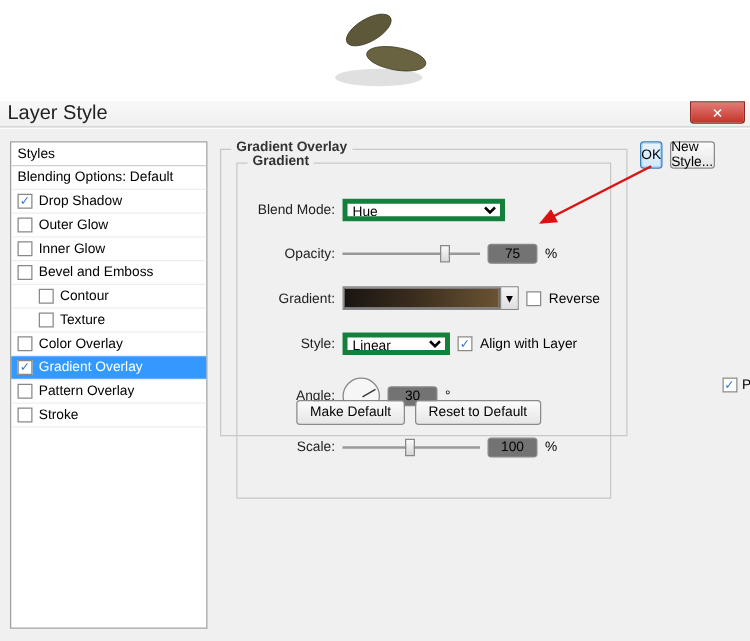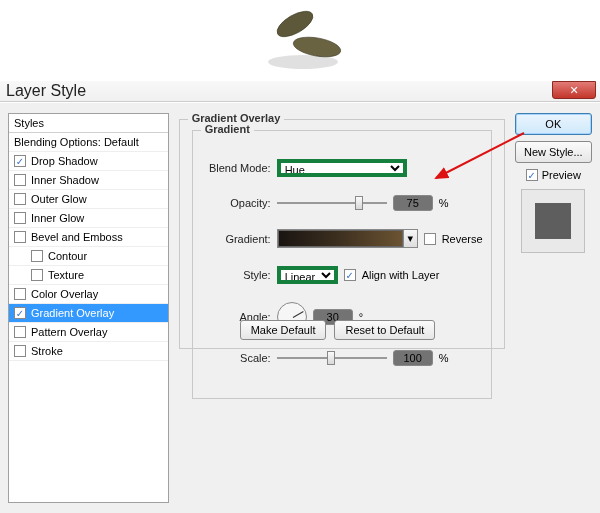--- a/index.html
+++ b/index.html
@@ -29,21 +29,21 @@
 .slider .track{height:2px;background:#999;position:absolute;top:6px;left:0;right:0}
 .slider .thumb{width:8px;height:14px;background:linear-gradient(#fafafa,#d8d8d8);border:1px solid #888;position:absolute;top:0}
 .numbox{width:40px;height:16px;border:1px solid #888;border-radius:3px;background:#737373;text-align:center;display:inline-flex;align-items:center;justify-content:center}
 .color-swatch{width:125px;height:17px;border:1px solid #666;background:linear-gradient(90deg,#1a1512 0%,#3a2d1e 45%,#6b5332 100%)}
 .swatch-btn{display:flex;border:1px solid #888}
 .swatch-btn .arrow{width:14px;background:linear-gradient(#f6f6f6,#dedede);display:flex;align-items:center;justify-content:center;border-left:1px solid #888}
 .angle-dial{width:30px;height:30px;border:1px solid #888;border-radius:50%;background:#f6f6f6;position:relative}
 .angle-dial .needle{position:absolute;width:12px;height:1px;background:#333;left:15px;top:14px;transform-origin:left center;transform:rotate(-30deg)}
 .btn{height:20px;padding:0 10px;border:1px solid #8a8a8a;border-radius:3px;background:linear-gradient(#fbfbfb,#e6e6e6);display:inline-flex;align-items:center;justify-content:center;cursor:default}
 .btn-row{display:flex;gap:8px;position:absolute;bottom:8px;left:60px}
-.rightcol{width:80px;display:flex;flex-direction:column;gap:6px;align-items:stretch}
+.rightcol{width:80px;display:flex;flex-direction:row;gap:6px;align-items:stretch}
 .rbtn{height:22px;border:1px solid #8a8a8a;border-radius:3px;background:linear-gradient(#fbfbfb,#e6e6e6);display:flex;align-items:center;justify-content:center}
 .rbtn.focus{border:1px solid #3c7fb1;box-shadow:inset 0 0 0 1px #a6d2ff;background:linear-gradient(#eaf4fd,#cfe9fb)}
 .preview-check{display:flex;align-items:center;justify-content:center;gap:4px;margin-top:0}
 .preview-box{margin-top:2px;width:64px;height:64px;background:#e9e9e9;border:1px solid #c0c0c0;align-self:center;display:flex;align-items:center;justify-content:center}
 .preview-inner{width:36px;height:36px;background:#5e5e5e}
 .arrow-annot{position:absolute;top:15px;left:245px;pointer-events:none}
 </style>
 </head>
 <body>
 
@@ -70,24 +70,20 @@
       <div class="item">
         <span>Blending Options: Default</span>
       </div>
       <div id="sidebar-items">
           <div class="item">
             <span class="cb checked"></span>
             <span>Drop Shadow</span>
           </div>
           <div class="item">
             <span class="cb"></span>
-            <span>Inner Shadow</span>
-          </div>
-          <div class="item">
-            <span class="cb"></span>
             <span>Outer Glow</span>
           </div>
           <div class="item">
             <span class="cb"></span>
             <span>Inner Glow</span>
           </div>
           <div class="item">
             <span class="cb"></span>
             <span>Bevel and Emboss</span>
           </div>
@@ -146,21 +142,21 @@
             <div class="swatch-btn">
               <div class="color-swatch"></div>
               <div class="arrow">▾</div>
             </div>
             <span class="cb"></span>
             <span>Reverse</span>
           </div>
 
           <div class="row">
             <span class="lbl">Style:</span>
-            <select class="dropdown" style="width:61px">
+            <select class="dropdown" style="width:86px">
               <option>Linear</option>
             </select>
             <span class="cb checked"></span>
             <span>Align with Layer</span>
           </div>
 
           <div class="row">
             <span class="lbl">Angle:</span>
             <div class="angle-dial">
                 <div class="needle"></div>

